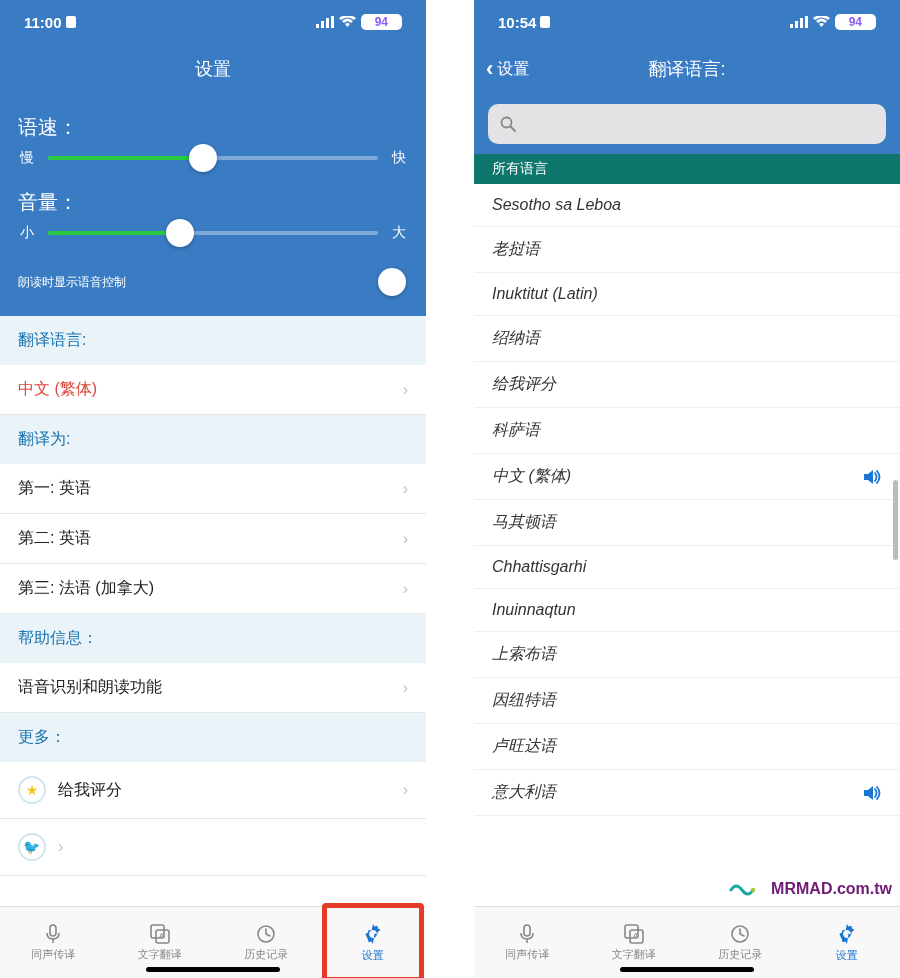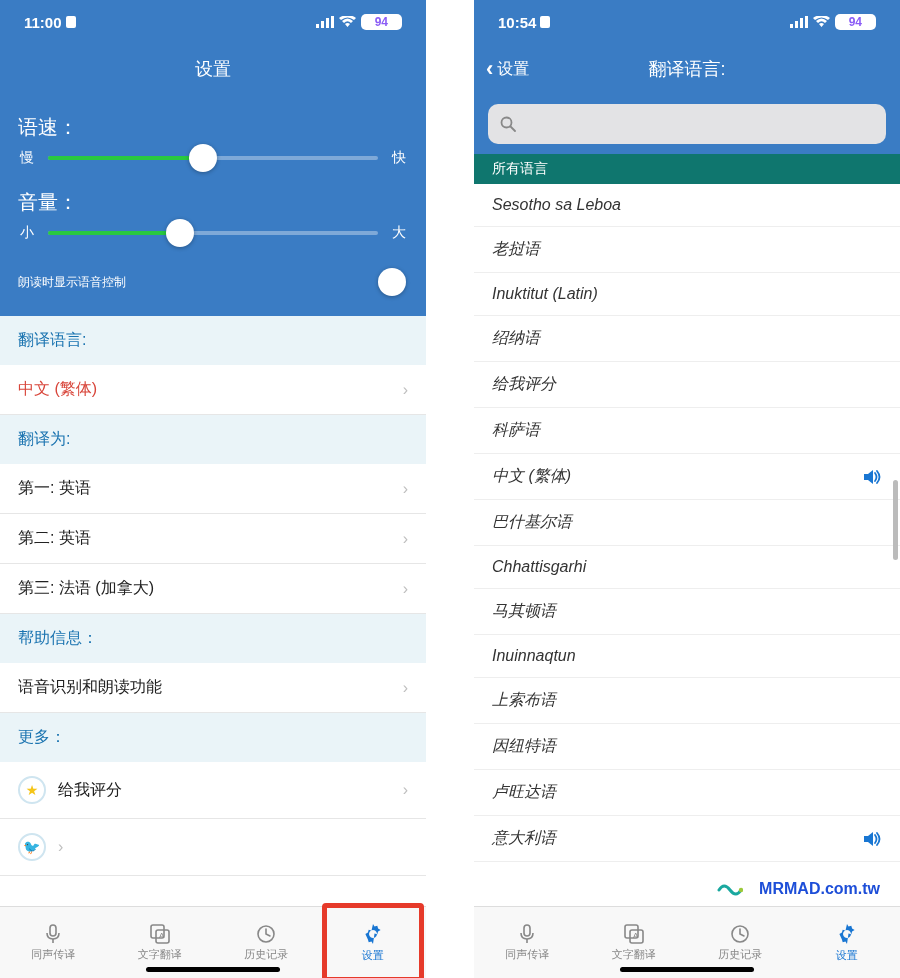--- a/index.html
+++ b/index.html
@@ -61,21 +61,21 @@
 .tab-bar { height: 72px; border-top: 1px solid #ddd; display: flex; background: #f8f8f8; }
 .tab { flex: 1; display: flex; flex-direction: column; align-items: center; justify-content: center; gap: 2px; color: #888; font-size: 11px; position: relative; }
 .tab.active { color: #1976d2; }
 .tab-icon { font-size: 22px; }
 .red-highlight { position: absolute; border: 5px solid #e63a2a; top: -4px; bottom: -4px; left: 2px; right: 2px; border-radius: 4px; z-index: 5; }
 
 
 .home-ind { position: absolute; bottom: 6px; left: 50%; transform: translateX(-50%); width: 134px; height: 5px; background: #000; border-radius: 3px; }
 
 
-.watermark { position: absolute; right: 20px; bottom: 80px; display: flex; align-items: center; gap: 18px; font-weight: 700; color: #1d4ed8; font-size: 16px; z-index: 20; }
+.watermark { position: absolute; right: 8px; bottom: 80px; display: flex; align-items: center; gap: 18px; font-weight: 700; color: #701a75; font-size: 16px; z-index: 20; }
 .watermark-logo { width: 24px; height: 18px; position: relative; }
 
 
 svg { display: block; }
 </style>
 </head>
 <body>
 
 <div class="container">
 
@@ -290,27 +290,24 @@
           <span class="label">中文 (繁体)</span>
           <span class="vol-icon">
             <svg width="20" height="18" viewBox="0 0 20 18">
               <path d="M2 6 L6 6 L11 2 L11 16 L6 12 L2 12 Z" fill="#1976d2"></path>
               <path d="M13 5 Q16 9 13 13" stroke="#1976d2" stroke-width="1.8" fill="none" stroke-linecap="round"></path>
               <path d="M15 3 Q20 9 15 15" stroke="#1976d2" stroke-width="1.8" fill="none" stroke-linecap="round"></path>
             </svg>
           </span>
         </div>
         <div class="lang-row">
-          <span class="label">巴什基尔语</span>
+          <span class="label">马其顿语</span>
         </div>
         <div class="lang-row">
           <span class="label">Chhattisgarhi</span>
-        </div>
-        <div class="lang-row">
-          <span class="label">马其顿语</span>
         </div>
         <div class="lang-row">
           <span class="label">Inuinnaqtun</span>
         </div>
         <div class="lang-row">
           <span class="label">上索布语</span>
         </div>
         <div class="lang-row">
           <span class="label">因纽特语</span>
         </div>

